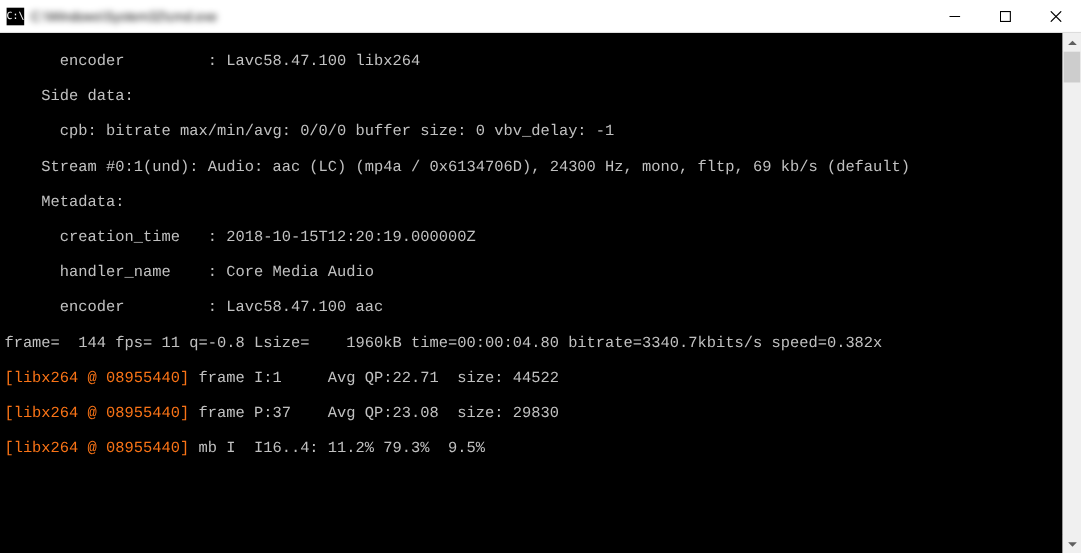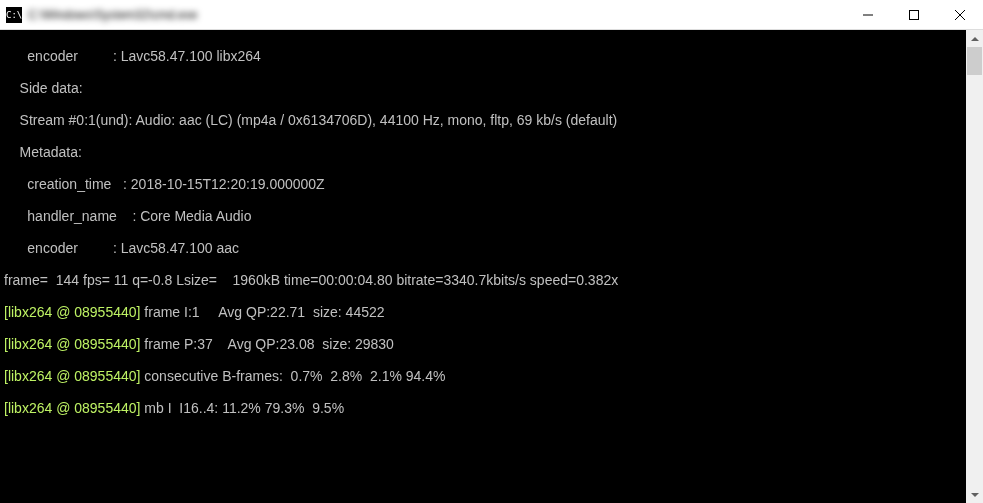--- a/index.html
+++ b/index.html
@@ -25,40 +25,40 @@
   .tb-btn svg{ width:10px; height:10px; stroke:#000; stroke-width:1; fill:none;}
 
   .client {
     display:flex; height:calc(503px - 30px);
     background:#000;
   }
   .console {
     flex:1 1 auto;
     background:#000;
     color:#c0c0c0;
-    font-family:Liberation Sans, sans-serif;
+    font-family:Liberation Mono, monospace;
     font-size:14px;
     line-height:16px;
     padding:2px 0 2px 4px;
     white-space:pre;
     overflow:hidden;
     border-radius:28px;
   }
   .scrollbar {
     flex:0 0 17px; background:#f0f0f0; position:relative;
   }
   .sb-arrow {
     height:17px; display:flex; align-items:center; justify-content:center;
     background:#f0f0f0;
   }
   .sb-arrow svg{ width:8px; height:8px; fill:#606060; }
   .sb-track{ position:absolute; top:17px; bottom:17px; left:0; right:0; background:#f0f0f0;}
   .sb-thumb{ position:absolute; left:1px; right:1px; top:0; height:28px; background:#cdcdcd;}
   .sb-arrow.bottom{ position:absolute; bottom:0; left:0; right:0;}
-  .c-cyan{ color:#bef264; }
+  .c-cyan{ color:#f97316; }
   .line{ display:block; }
 </style>
 </head>
 <body>
 
 <div class="titlebar">
   <span class="tb-icon">C:\</span>
   <span class="tb-title">C:\Windows\System32\cmd.exe</span>
   <span class="tb-spacer"></span>
   <div class="tb-btn">
@@ -76,29 +76,29 @@
         <line x1="0" y1="0" x2="10" y2="10"></line>
         <line x1="10" y1="0" x2="0" y2="10"></line>
       </svg>
   </div>
 </div>
 
 <div class="client">
   <div class="console">
 <span class="line">      encoder         : Lavc58.47.100 libx264</span>
 <span class="line">    Side data:</span>
-<span class="line">    Stream #0:1(und): Audio: aac (LC) (mp4a / 0x6134706D), 44100 Hz, mono, fltp, 69 kb/s (default)</span>
+<span class="line">      cpb: bitrate max/min/avg: 0/0/0 buffer size: 0 vbv_delay: -1</span>
+<span class="line">    Stream #0:1(und): Audio: aac (LC) (mp4a / 0x6134706D), 24300 Hz, mono, fltp, 69 kb/s (default)</span>
 <span class="line">    Metadata:</span>
 <span class="line">      creation_time   : 2018-10-15T12:20:19.000000Z</span>
 <span class="line">      handler_name    : Core Media Audio</span>
 <span class="line">      encoder         : Lavc58.47.100 aac</span>
 <span class="line">frame=  144 fps= 11 q=-0.8 Lsize=    1960kB time=00:00:04.80 bitrate=3340.7kbits/s speed=0.382x</span>
 <span class="line"><span class="c-cyan">[libx264 @ 08955440]</span><span> frame I:1     Avg QP:22.71  size: 44522</span></span>
 <span class="line"><span class="c-cyan">[libx264 @ 08955440]</span><span> frame P:37    Avg QP:23.08  size: 29830</span></span>
-<span class="line"><span class="c-cyan">[libx264 @ 08955440]</span><span> consecutive B-frames:  0.7%  2.8%  2.1% 94.4%</span></span>
 <span class="line"><span class="c-cyan">[libx264 @ 08955440]</span><span> mb I  I16..4: 11.2% 79.3%  9.5%</span></span>
 
 
 
 
 
 
 
 
 

